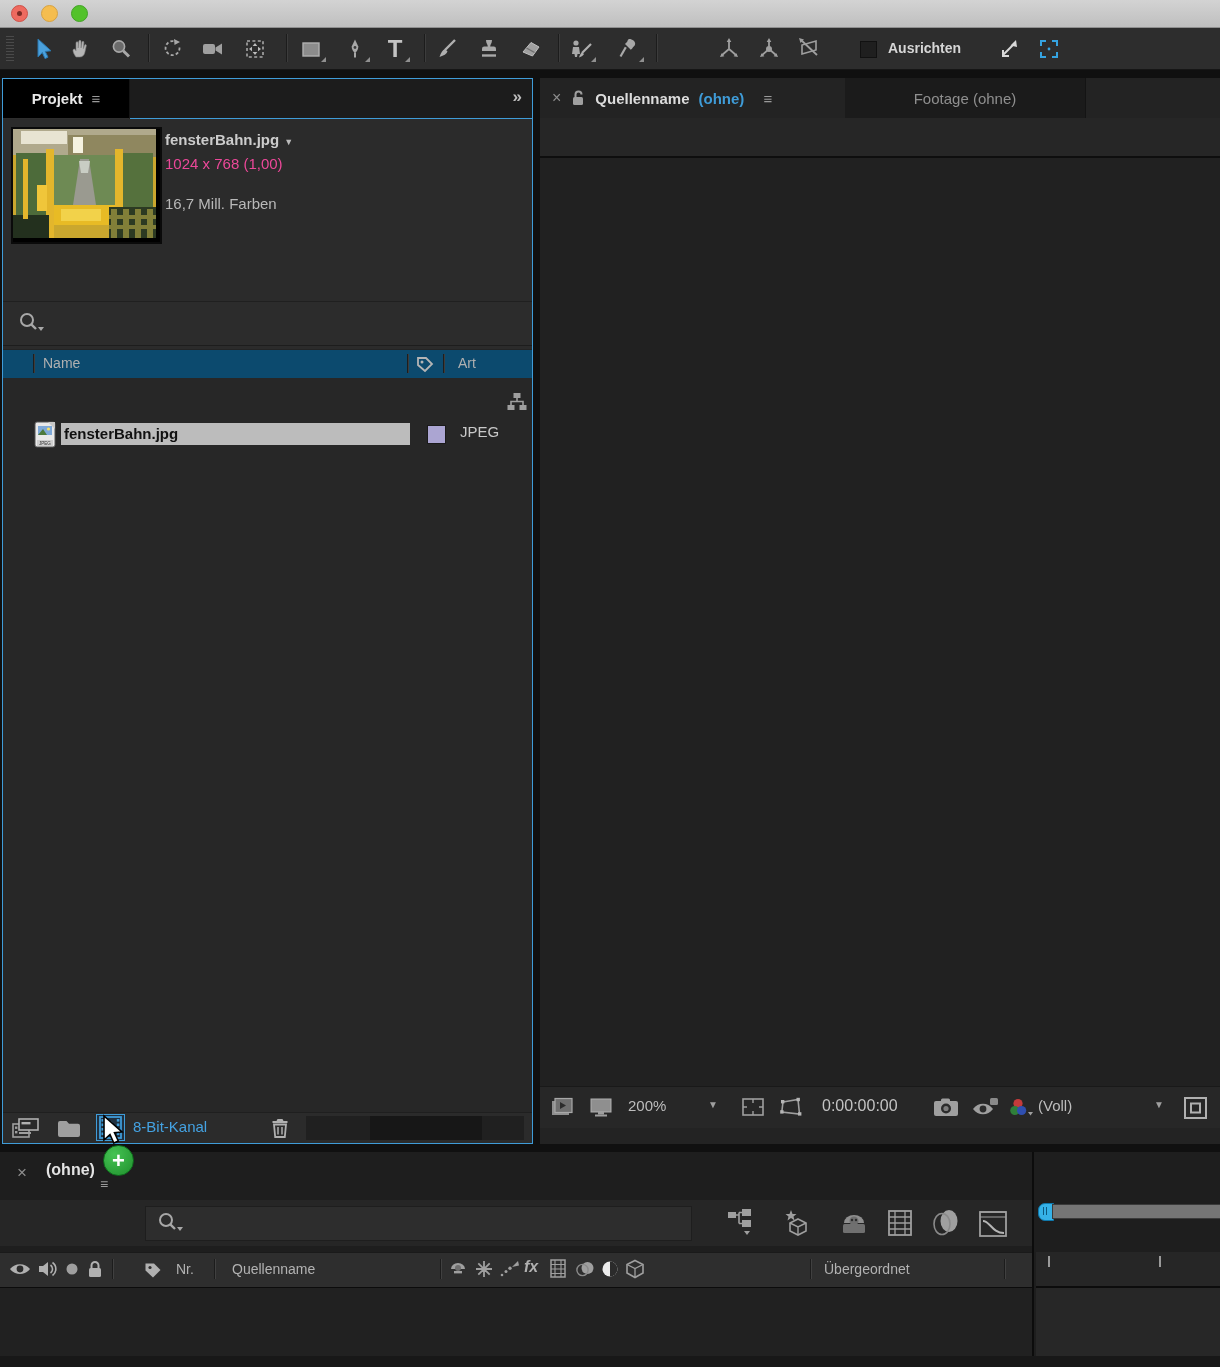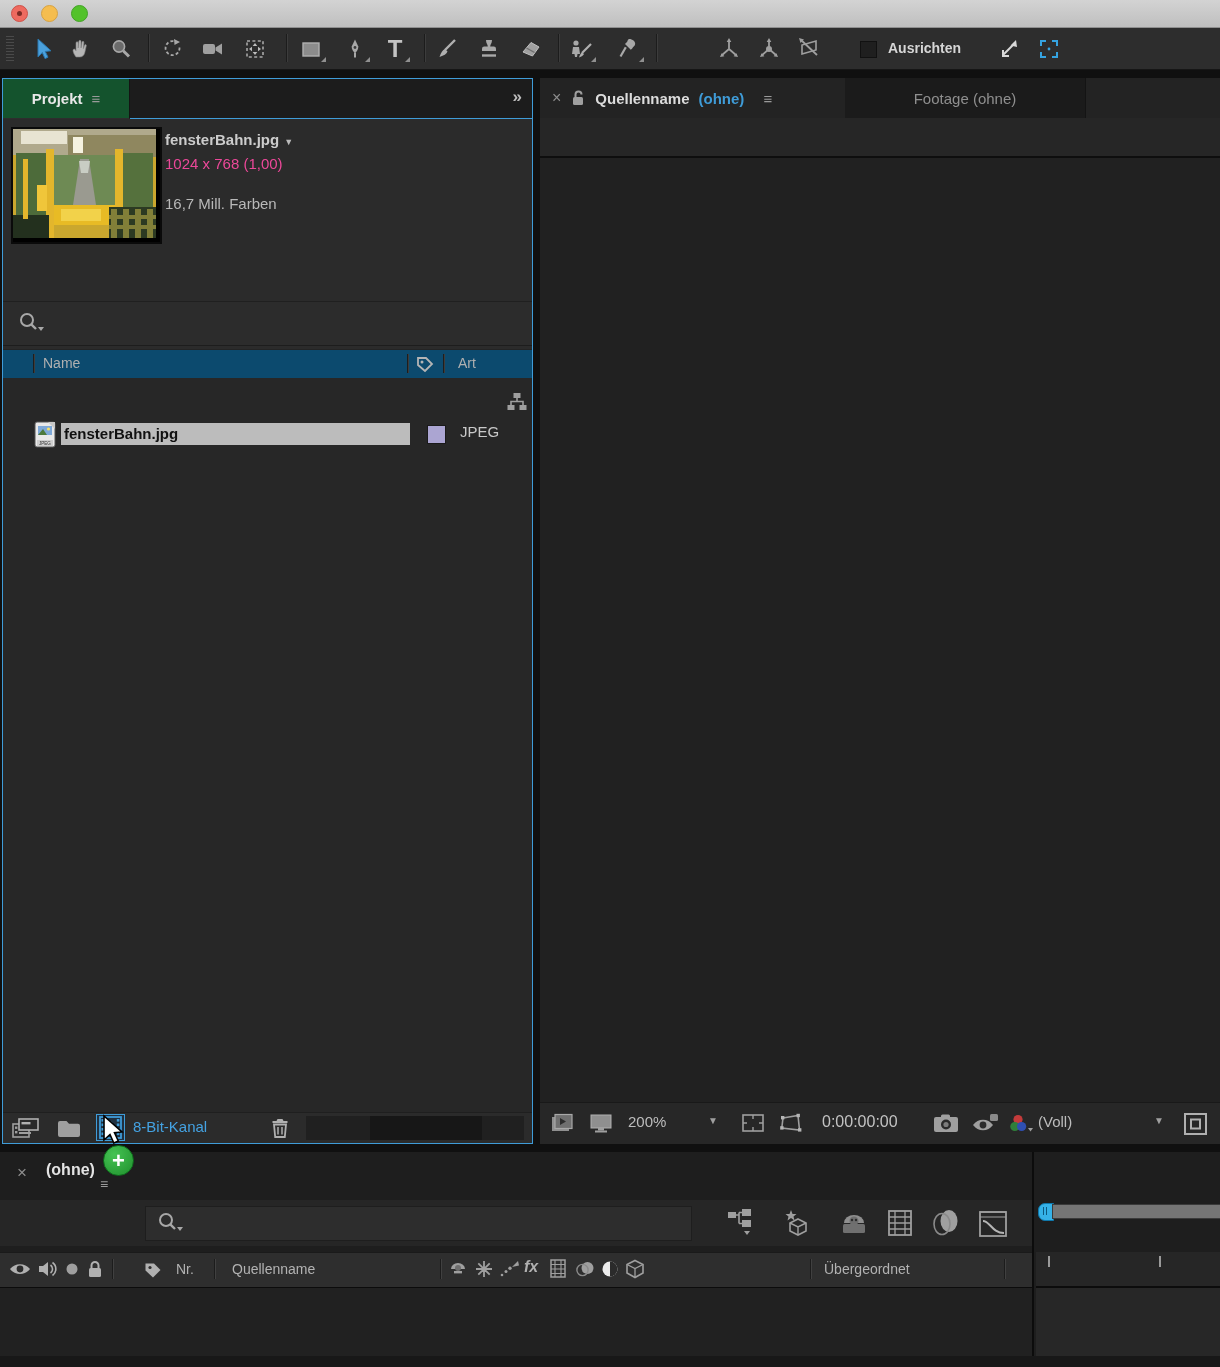--- a/index.html
+++ b/index.html
@@ -24,21 +24,21 @@
   .tool{position:absolute;top:4px;width:34px;height:33px;display:flex;align-items:center;justify-content:center;}
   .tooldiv{position:absolute;top:6px;width:1px;height:28px;background:#1c1c1c;border-right:1px solid #3c3c3c;}
   .flyout::after{content:"";position:absolute;right:2px;bottom:3px;border-left:5px solid transparent;border-bottom:5px solid #8f8f8f;}
   .align-label{position:absolute;left:888px;top:12px;color:#d6d6d6;font-size:14px;font-weight:bold;}
   .align-box{position:absolute;left:860px;top:13px;width:15px;height:15px;background:#1f1f1f;border:1px solid #111;}
 
   
   #project-panel{position:absolute;left:2px;top:78px;width:529px;height:1064px;
     background:#2b2b2b;border:1px solid #3f9cd8;}
   .ptabbar{position:absolute;left:0;top:0;width:100%;height:39px;background:#1c1c1c;border-bottom:1px solid #3f9cd8;}
-  .ptab-active{position:absolute;left:0;top:0;width:126px;height:39px;background:#14532d;
+  .ptab-active{position:absolute;left:0;top:0;width:126px;height:39px;background:#000000;
     display:flex;align-items:center;justify-content:center;gap:9px;color:#e8e8e8;font-weight:bold;font-size:15px;
     border-right:1px solid #141414;}
   .ptab-inactive{position:absolute;left:127px;top:0;width:338px;height:39px;background:#1d1d1d;
     display:flex;align-items:center;justify-content:center;color:#9a9a9a;font-size:14px;border-right:1px solid #141414;}
   .menu-glyph{color:#9a9a9a;font-weight:normal;font-size:15px;}
   .overflow-glyph{position:absolute;right:10px;top:8px;color:#bdbdbd;font-size:17px;font-weight:bold;}
   .pinfo{position:absolute;left:0;top:40px;width:100%;height:182px;background:#2b2b2b;}
   .pthumb{position:absolute;left:8px;top:8px;width:147px;height:113px;background:#000;border:2px solid #0a0a0a;}
   .pmeta{position:absolute;left:162px;top:10px;line-height:21px;}
   .pmeta .fname{color:#cccccc;font-weight:bold;font-size:15px;}
@@ -67,21 +67,21 @@
   #comp-panel{position:absolute;left:540px;top:78px;width:680px;height:1066px;background:#232323;}
   .ctabbar{position:absolute;left:0;top:0;width:100%;height:40px;background:#232323;}
   .ctab-active{position:absolute;left:0;top:0;width:290px;height:40px;display:flex;align-items:center;gap:9px;padding-left:12px;}
   .ctab-active .klabel{color:#dcdcdc;font-weight:bold;font-size:15px;}
   .ctab-active .ksuffix{color:#3f9cd8;font-weight:bold;font-size:15px;}
   .ctab-footage{position:absolute;left:305px;top:0;width:240px;height:40px;background:#1b1b1b;
     display:flex;align-items:center;justify-content:center;color:#8f8f8f;font-size:15px;}
   .ctabdiv{position:absolute;left:545px;top:0;width:1px;height:40px;background:#141414;}
   .cstrip{position:absolute;left:0;top:40px;width:100%;height:38px;background:#262626;border-bottom:2px solid #0e0e0e;}
   .cviewer{position:absolute;left:0;top:80px;width:100%;bottom:41px;background:#212121;}
-  .cstatus{position:absolute;left:0;bottom:0;width:100%;height:41px;background:#272727;border-top:1px solid #191919;}
+  .cstatus{position:absolute;left:0;bottom:16px;width:100%;height:41px;background:#272727;border-top:1px solid #191919;}
   .cstatus .txt{color:#bdbdbd;font-size:15px;}
   .sicon{position:absolute;top:8px;}
 
   
   #timeline-panel{position:absolute;left:0;top:1152px;width:1220px;height:215px;background:#1e1e1e;}
   .ttabrow{position:absolute;left:0;top:0;width:100%;height:42px;background:#1e1e1e;}
   .ttab-close{position:absolute;left:17px;top:11px;color:#8e8e8e;font-size:17px;}
   .ttab-label{position:absolute;left:46px;top:9px;color:#e4e4e4;font-weight:bold;font-size:16px;}
   .ttab-menu{position:absolute;left:100px;top:24px;color:#9a9a9a;font-size:14px;}
   .tsearchband{position:absolute;left:0;top:48px;width:1032px;height:46px;background:#262626;}

